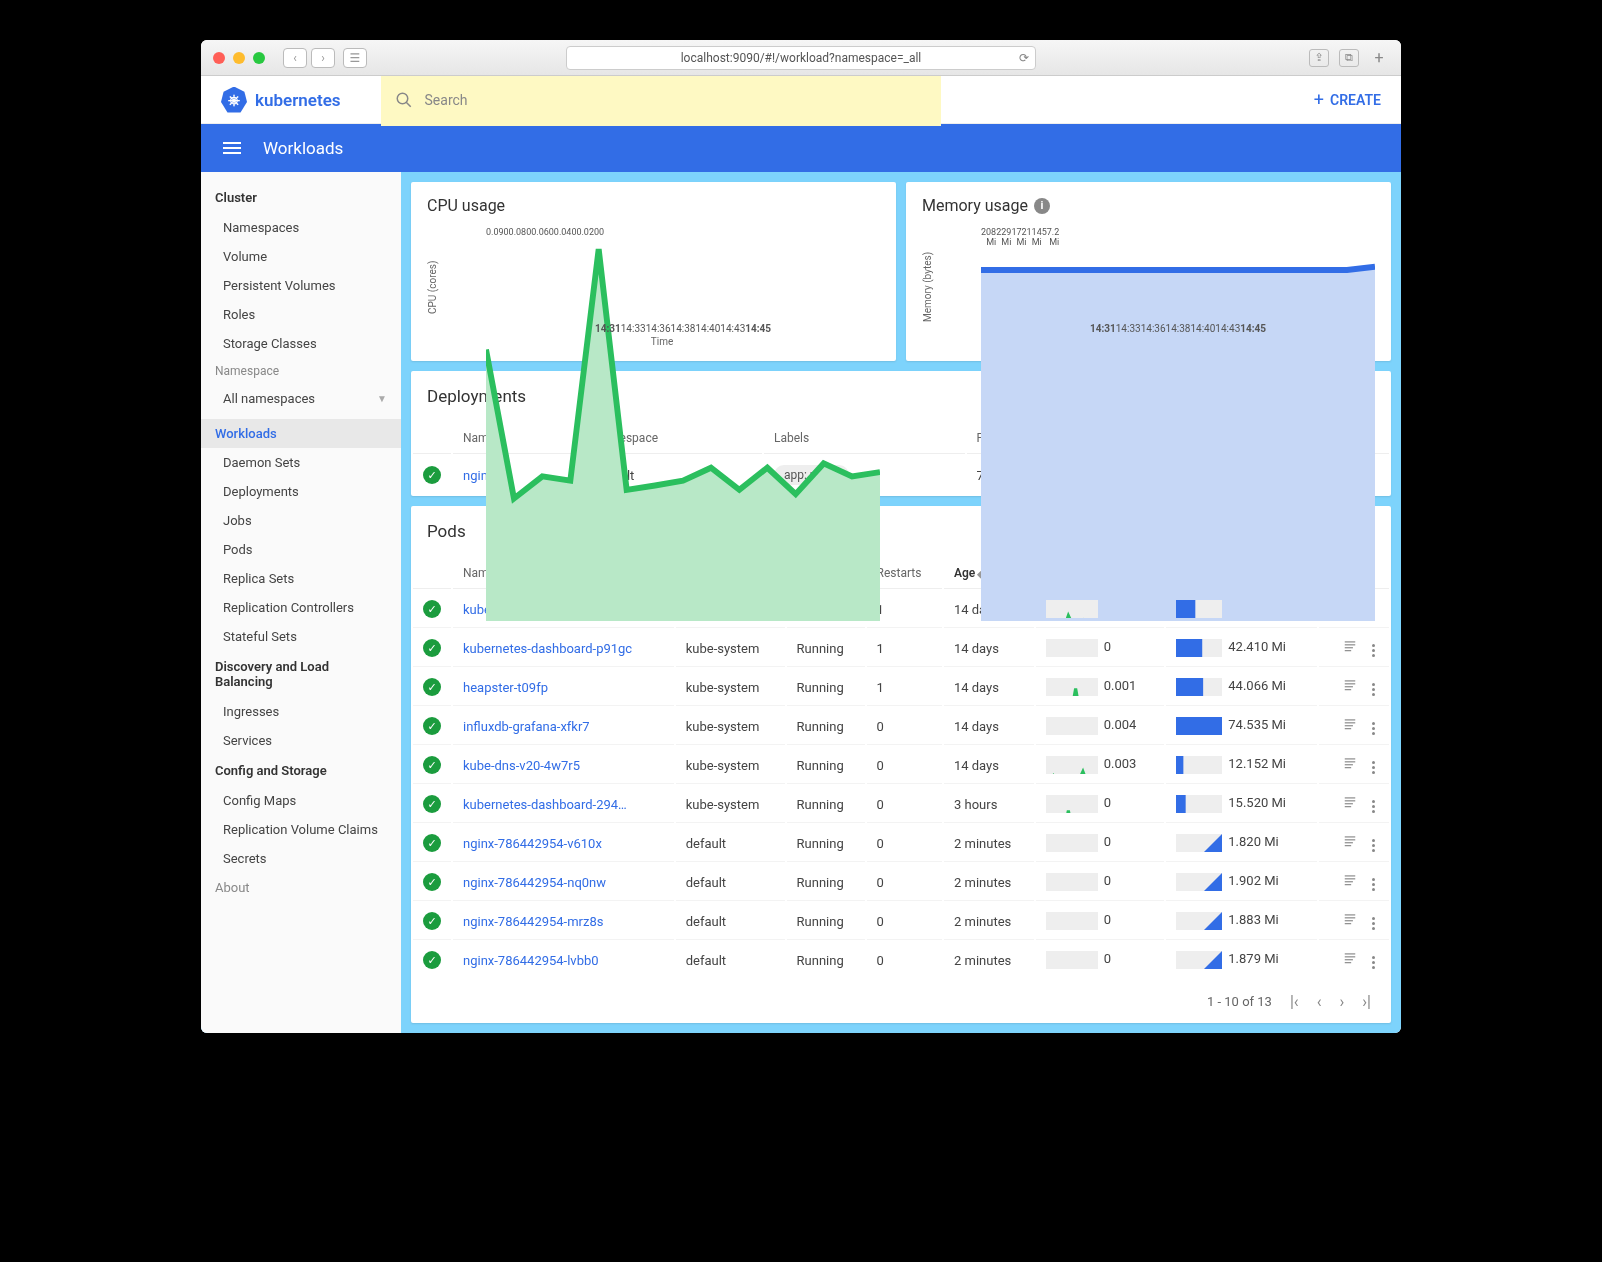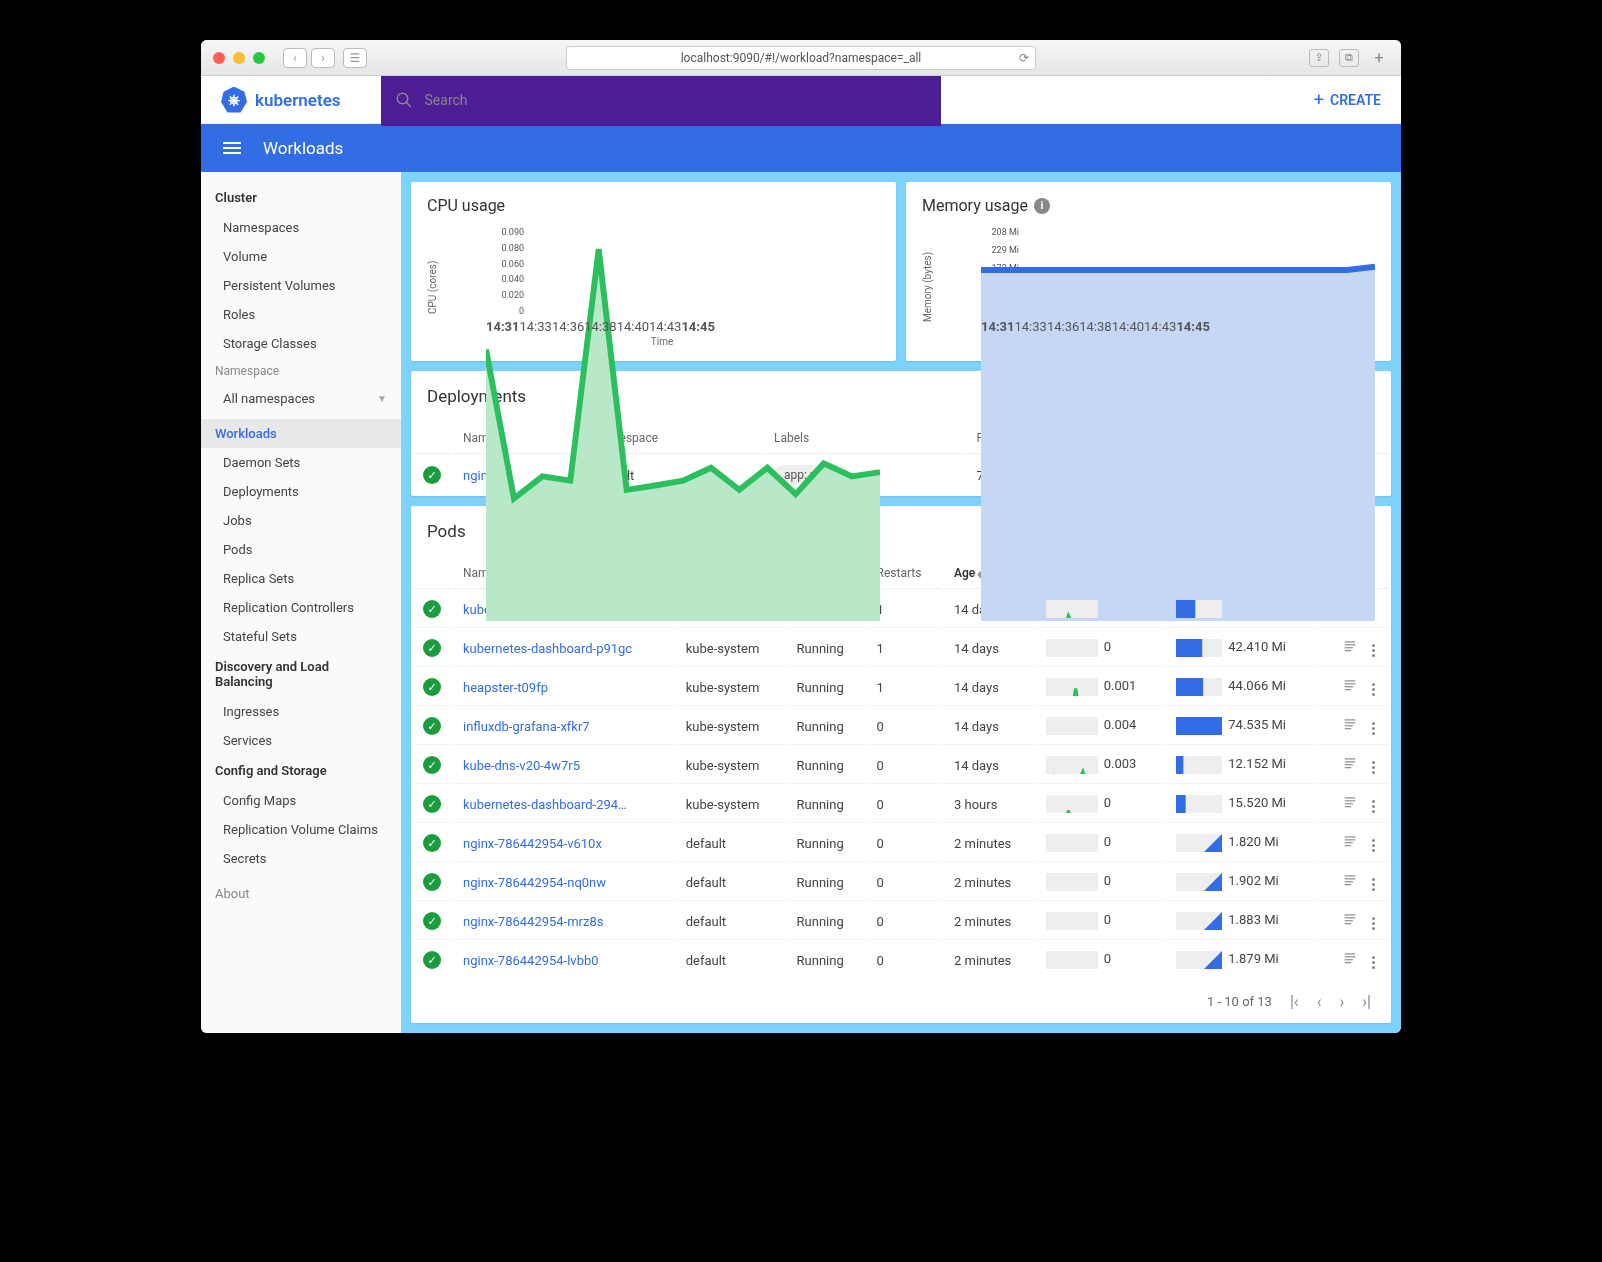--- a/index.html
+++ b/index.html
@@ -11,21 +11,21 @@
 .dot.r{background:#ff5f57}.dot.y{background:#febc2e}.dot.g{background:#28c840}
 .navbtns{display:flex;gap:4px;margin-left:18px}
 .navbtn{width:24px;height:20px;border:1px solid #bbb;border-radius:4px;background:#fff;display:flex;align-items:center;justify-content:center;color:#999;font-size:12px}
 .addr{position:absolute;left:50%;transform:translateX(-50%);width:470px;height:24px;background:#fff;border:1px solid #ccc;border-radius:4px;display:flex;align-items:center;justify-content:center;font-size:12px;color:#555}
 .addr .reload{position:absolute;right:6px;color:#888}
 .tbicons{margin-left:auto;display:flex;gap:10px;color:#888}
 .tbicons span{width:20px;height:18px;border:1px solid #bbb;border-radius:3px;display:flex;align-items:center;justify-content:center;font-size:11px}
 .topbar{height:48px;background:#fff;display:flex;align-items:center;padding:0 20px;border-bottom:1px solid #eee}
 .logo{display:flex;align-items:center;gap:8px;font-family:ui-monospace,monospace;font-weight:600;color:#326de6;font-size:17px}
 .logo-icon{width:26px;height:26px;background:#326de6;display:flex;align-items:center;justify-content:center;color:#fff;font-size:15px;clip-path:polygon(50% 0,90% 20%,100% 60%,75% 100%,25% 100%,0 60%,10% 20%)}
-.search{flex:0 0 560px;margin-left:40px;height:52px;background:#4c1d95;display:flex;align-items:center;padding:0 14px;color:#888;font-size:14px}
+.search{flex:0 0 560px;margin-left:40px;height:52px;background:#fef9c3;display:flex;align-items:center;padding:0 14px;color:#888;font-size:14px}
 .search svg{margin-right:12px}
 .create{margin-left:auto;color:#326de6;font-weight:600;font-size:14px;display:flex;align-items:center;gap:6px}
 .bluebar{height:48px;background:#326de6;color:#fff;display:flex;align-items:center;padding:0 22px;font-size:17px}
 .hamburger{margin-right:22px;display:flex;flex-direction:column;gap:3px}
 .hamburger span{width:18px;height:2px;background:#fff}
 .layout{display:flex;background:#7dd3fc}
 .sidebar{width:200px;background:#fafafa;padding:10px 0;font-size:13px}
 .sidebar .hdr{padding:8px 14px;font-weight:600;color:#333;font-size:13px}
 .sidebar .item{padding:7px 14px 7px 22px;color:#444;cursor:pointer}
 .sidebar .item.active{background:#e8e8e8;color:#326de6;font-weight:500}
@@ -33,24 +33,24 @@
 .sidebar .ns{padding:7px 14px 7px 22px;color:#444;display:flex;align-items:center;justify-content:space-between}
 .main{flex:1;padding:10px;display:flex;flex-direction:column;gap:10px}
 .charts{display:flex;gap:10px}
 .card{background:#fff;border-radius:2px;box-shadow:0 1px 2px rgba(0,0,0,.1)}
 .chart-card{flex:1;padding:14px 16px}
 .chart-title{font-size:16px;color:#333;margin-bottom:12px;display:flex;align-items:center;gap:6px}
 .info-icon{width:16px;height:16px;border-radius:50%;background:#888;color:#fff;font-size:11px;display:inline-flex;align-items:center;justify-content:center;font-weight:bold}
 .chart-body{display:flex;gap:6px;height:120px}
 .ylabel{writing-mode:vertical-rl;transform:rotate(180deg);font-size:10px;color:#666;text-align:center}
 .chart-area{flex:1;display:flex;flex-direction:column}
-.yticks{position:absolute;left:0;top:0;bottom:18px;width:38px;display:flex;flex-direction:column;justify-content:space-between;font-size:9px;color:#555;text-align:right}
+.yticks{position:absolute;left:0;top:0;bottom:18px;width:38px;display:flex;flex-direction:row;justify-content:space-between;font-size:9px;color:#555;text-align:right}
 .plot{flex:1;position:relative;margin-left:42px}
 .plot svg{position:absolute;inset:0 0 18px 0;width:100%}
-.xticks{position:absolute;bottom:0;left:0;right:0;display:flex;justify-content:flex-start;font-size:13px;color:#555}
+.xticks{position:absolute;bottom:0;left:0;right:0;display:flex;justify-content:center;font-size:10px;color:#555}
 .xticks span:first-child,.xticks span:last-child{font-weight:bold}
 .xlabel{text-align:center;font-size:10px;color:#666;margin-top:2px}
 .section{background:#fff;border-radius:2px;box-shadow:0 1px 2px rgba(0,0,0,.1)}
 .section-hdr{padding:14px 16px;font-size:17px;color:#333;display:flex;align-items:center;justify-content:space-between}
 .filter-icon{color:#888;cursor:pointer}
 .tbl{width:100%;font-size:13px}
 .tbl th{text-align:left;padding:8px 10px;color:#666;font-weight:400;border-bottom:1px solid #eee;font-size:12px}
 .tbl th.sortable{cursor:pointer}
 .sort-icon{font-size:9px;color:#999;margin-left:2px}
 .tbl th.active-sort{font-weight:600;color:#333}
@@ -152,21 +152,21 @@
       <div id="sb-discovery">
           <div class="item">Ingresses</div>
           <div class="item">Services</div>
         </div>
       <div class="hdr">Config and Storage</div>
       <div id="sb-config">
           <div class="item">Config Maps</div>
           <div class="item">Replication Volume Claims</div>
           <div class="item">Secrets</div>
         </div>
-      <div class="item" style="padding-left:14px;color:#888;margin-top:6px">About</div>
+      <div class="item" style="padding-left:14px;color:#888;">About</div>
     </div>
 
     <div class="main">
       <div class="charts" id="charts">
           <div class="card chart-card">
             <div class="chart-title">
               <span>CPU usage</span>
             </div>
             <div class="chart-body">
               <div class="ylabel">CPU (cores)</div>

